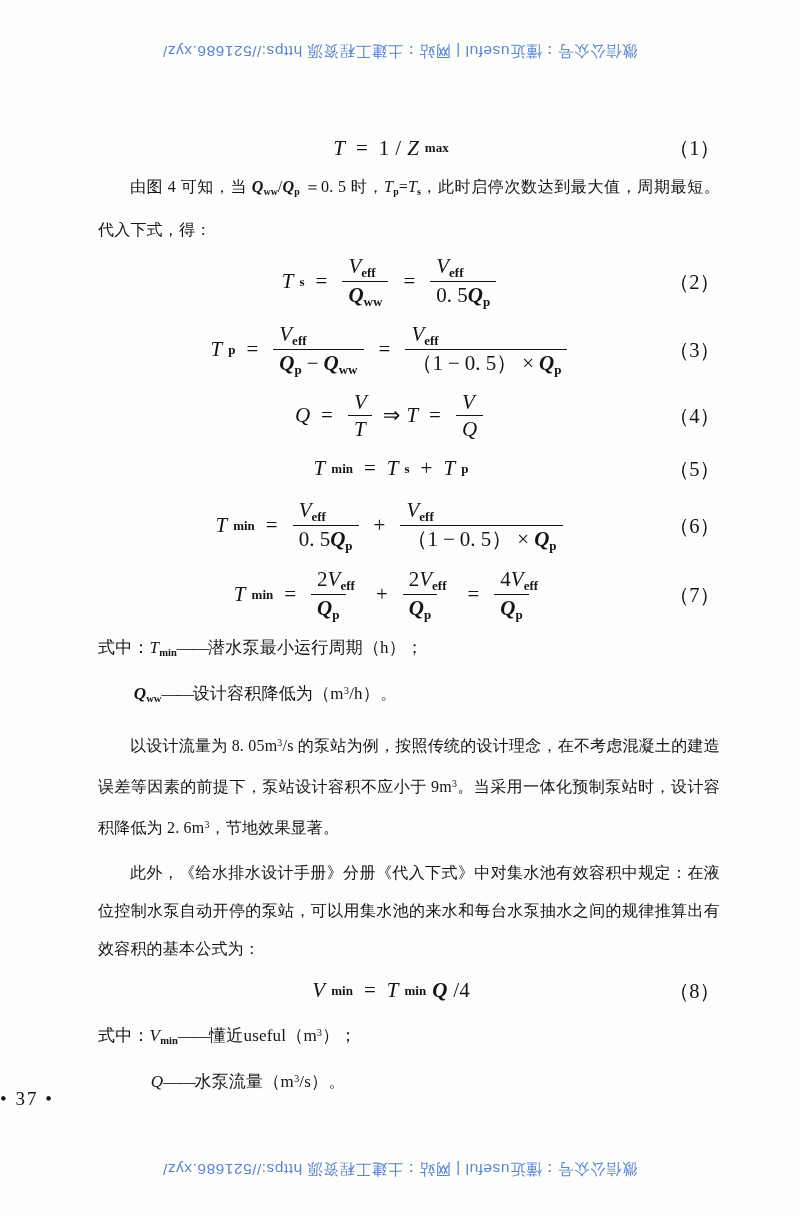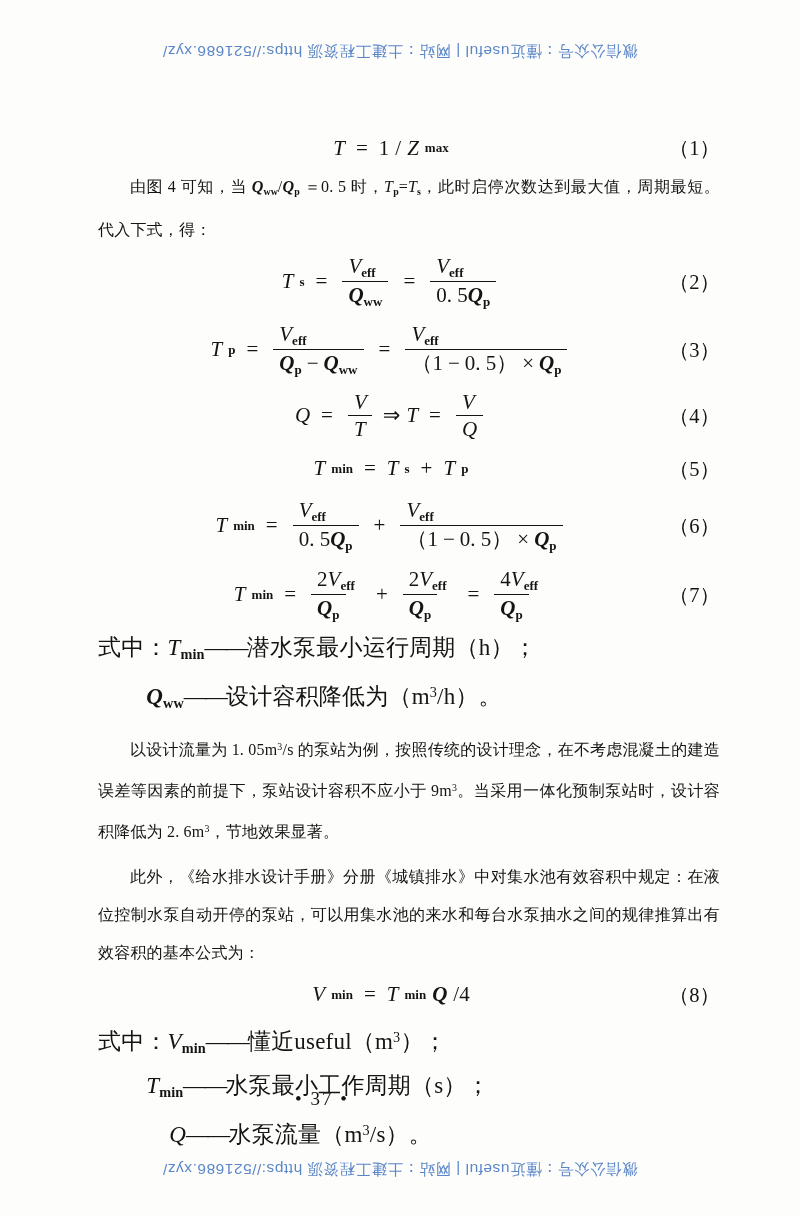--- a/index.html
+++ b/index.html
@@ -109,33 +109,32 @@
   }
   .frac .den {
     border-top: 1.6px solid #141414;
     padding: 1px 6px 0 6px;
   }
 
   
   .inl { font-size: inherit; }
 
   .where-line {
-    font-size: 23px;
+    font-size: 17px;
     line-height: 38px;
     letter-spacing: 0.2px;
   }
   .where-indent { padding-left: 2.1em; }
   .dash { letter-spacing: -0.08em; }
 
   .page-number {
     position: absolute;
     left: 0;
     top: 1088px;
     width: 644px;
-    text-align: center;
     font-size: 19px;
     letter-spacing: 2px;
     box-sizing: border-box;
   }
 
   .spacer-sm { height: 6px; }
 </style>
 </head>
 <body>
 
@@ -271,42 +270,41 @@
       <span class="eq-num">（7）</span>
     </div>
 
 
     <div class="where-line"><span>式中：</span><span class="mi">T</span><sub class="sb">min</sub><span class="dash">——</span><span>潜水泵最小运行周期（h）；</span></div>
 
     <div class="where-line where-indent"><span class="mib">Q</span><sub class="sb">ww</sub><span class="dash">——</span><span>设计容积降低为（m</span><sup class="sp">3</sup><span>/h）。</span></div>
 
     <div class="spacer-sm"></div>
 
-    <p class="para indent2"><span>以设计流量为 1. 05m</span><sup class="sp">3</sup><span>/s 的泵站为例，按照传统的设计理念，在不考虑混凝土的建造误差等因素的前提下，泵站设计容积不应小于 9m</span><sup class="sp">3</sup><span>。当采用一体化预制泵站时，设计容积降低为 2. 6m</span><sup class="sp">3</sup><span>，节地效果显著。</span></p>
+    <p class="para indent2"><span>以设计流量为 8. 05m</span><sup class="sp">3</sup><span>/s 的泵站为例，按照传统的设计理念，在不考虑混凝土的建造误差等因素的前提下，泵站设计容积不应小于 9m</span><sup class="sp">3</sup><span>。当采用一体化预制泵站时，设计容积降低为 2. 6m</span><sup class="sp">3</sup><span>，节地效果显著。</span></p>
 
     <div class="spacer-sm"></div>
 
-    <p class="para indent2">此外，《给水排水设计手册》分册《城镇排水》中对集水池有效容积中规定：在液位控制水泵自动开停的泵站，可以用集水池的来水和每台水泵抽水之间的规律推算出有效容积的基本公式为：</p>
+    <p class="para indent2">此外，《给水排水设计手册》分册《代入下式》中对集水池有效容积中规定：在液位控制水泵自动开停的泵站，可以用集水池的来水和每台水泵抽水之间的规律推算出有效容积的基本公式为：</p>
 
     <div class="eq-row" style="height:46px;">
       <div class="eq-body">
         <span class="mi">V</span>
           <sub class="sb">min</sub>
         <span class="op mn">=</span>
         <span class="mi">T</span>
           <sub class="sb">min</sub>
           <span class="mib">Q</span>
           <span class="mn">/4</span>
       </div>
       <span class="eq-num">（8）</span>
     </div>
 
     <div class="where-line"><span>式中：</span><span class="mi">V</span><sub class="sb">min</sub><span class="dash">——</span><span>懂近useful（m</span><sup class="sp">3</sup><span>）；</span></div>
 
-    <div class="where-line where-indent"><span class="mi">T</span><sub class="sb">min</sub><span class="dash">——</span><span>水泵最小工作周期（s）；</span></div>
 
     <div class="where-line where-indent" style="padding-left:3.1em;"><span class="mi">Q</span><span class="dash">——</span><span>水泵流量（m</span><sup class="sp">3</sup><span>/s）。</span></div>
 
   </div>
 
   <div class="page-number">• 37 •</div>
 
 </div>
 
 </body></html>

